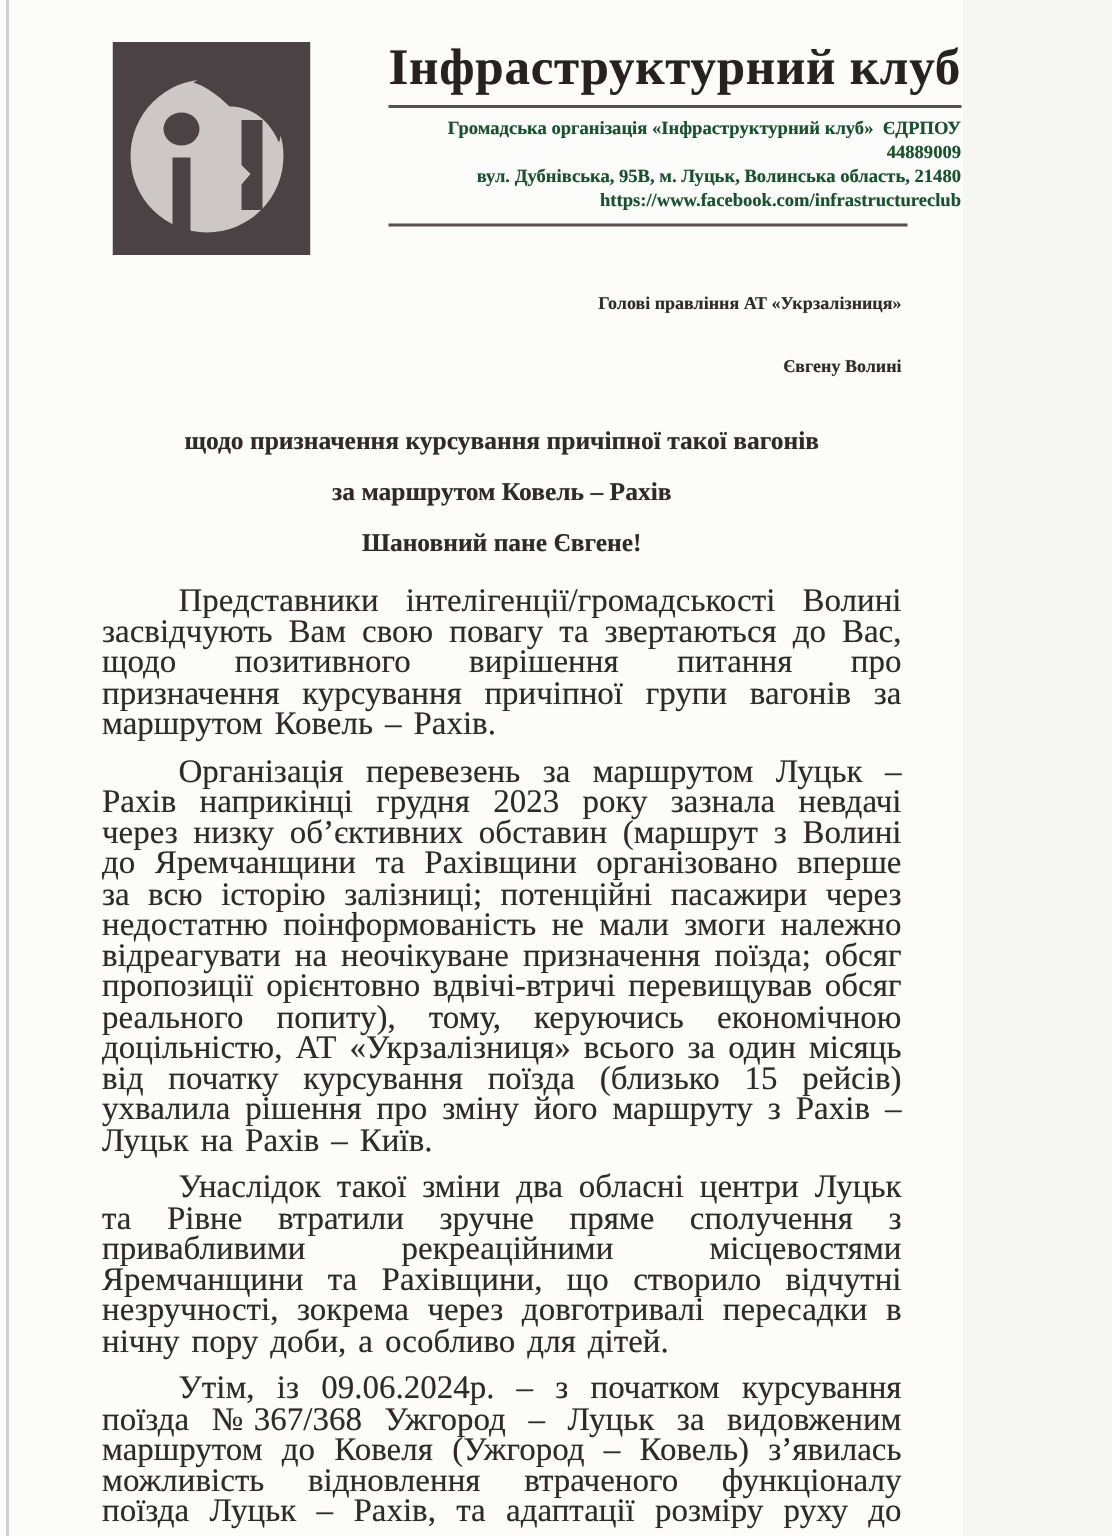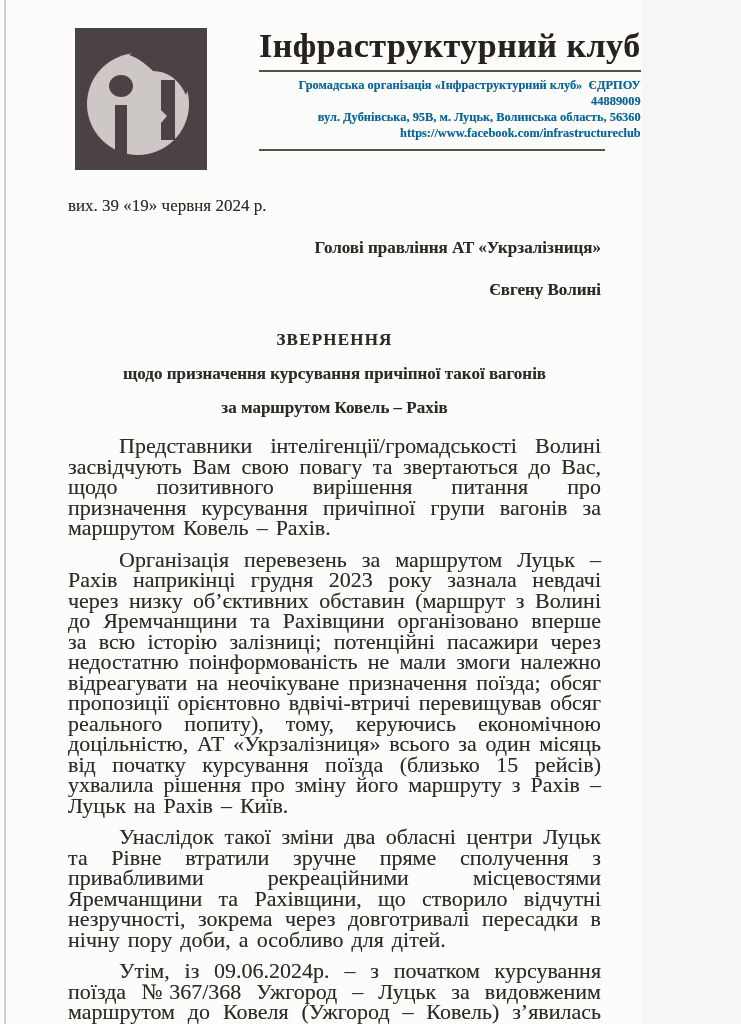--- a/index.html
+++ b/index.html
@@ -16,26 +16,26 @@
     background:linear-gradient(to right,#ebebea 0%,#ccd0d2 30%,#dfe1e1 48%,#f2f2f1 72%,#f6f6f5 100%); }
 
   
   header { display:flex; padding:28px 41px 0 75px; }
   .logo { width:132px; height:142px; flex:0 0 auto; }
   .logo svg { display:block; width:132px; height:142px; }
   .head-right { flex:1; margin-left:52px; text-align:right; }
   .org-title { font-size:34px; font-weight:700; letter-spacing:.5px; line-height:1.08; white-space:nowrap; color:#272220; }
   .rule { height:0; border-top:2px solid #57524e; margin-top:5px; }
   .rule.bottom { margin-top:8px; width:calc(100% - 36px); }
-  .org-lines { margin-top:5px; font-size:12.4px; font-weight:700; line-height:16px; color:#0369a1; }
+  .org-lines { margin-top:5px; font-size:12.4px; font-weight:700; line-height:16px; color:#14532d; }
 
   
   main { padding:0 41px 0 68px; }
   .ref { display:block; margin-top:26px; font-size:17px; }
-  .recipient { margin-top:22px; text-align:right; font-weight:700; font-size:17px; line-height:20px; }
+  .recipient { margin-top:22px; text-align:right; font-weight:700; font-size:12px; line-height:20px; }
   .recipient-line + .recipient-line { margin-top:22px; }
   .subject { margin-top:30px; text-align:center; font-weight:700; font-size:17px; line-height:20px; }
   .subject > div + div { margin-top:14px; }
   .subject-heading { letter-spacing:1.2px; }
   p.body-par { margin:11px 0 0; text-align:justify; text-indent:51px;
     font-size:22px; line-height:20.5px; word-spacing:2.5px; }
   p.body-par.first { margin-top:18px; }
 </style>
 </head>
 <body>
@@ -53,39 +53,38 @@
         <ellipse cx="46" cy="58" rx="12" ry="11" fill="#4a4244"></ellipse>
         <rect x="40" y="77" width="12" height="55" fill="#4a4244"></rect>
         <path d="M 86 52 L 100 52 L 100 112 L 86 112 L 86 95 L 92 88 L 86 82 Z" fill="#4a4244"></path>
       </svg>
     </div>
     <div class="head-right">
       <div class="org-title">Інфраструктурний клуб</div>
       <div class="rule top"></div>
       <div class="org-lines">
         <div>Громадська організація «Інфраструктурний клуб»&nbsp; ЄДРПОУ 44889009</div>
-        <div>вул. Дубнівська, 95В, м. Луцьк, Волинська область, 56360</div>
+        <div>вул. Дубнівська, 95В, м. Луцьк, Волинська область, 21480</div>
         <div>https://www.facebook.com/infrastructureclub</div>
       </div>
       <div class="rule bottom"></div>
     </div>
   </header>
 
   <main>
-    <span class="ref">вих. 39 «19» червня 2024 р.</span>
 
     <div class="recipient">
       <div class="recipient-line">Голові правління АТ «Укрзалізниця»</div>
       <div class="recipient-line">Євгену Волині</div>
     </div>
 
     <div class="subject">
-      <div class="subject-heading">ЗВЕРНЕННЯ</div>
       <div>щодо призначення курсування причіпної такої вагонів</div>
       <div>за маршрутом Ковель – Рахів</div>
+      <div>Шановний пане Євгене!</div>
     </div>
 
     <p class="body-par first">Представники інтелігенції/громадськості Волині засвідчують Вам свою повагу та звертаються до Вас, щодо позитивного вирішення питання про призначення курсування причіпної групи вагонів за маршрутом Ковель – Рахів.</p>
     <p class="body-par">Організація перевезень за маршрутом Луцьк – Рахів наприкінці грудня 2023 року зазнала невдачі через низку об’єктивних обставин (маршрут з Волині до Яремчанщини та Рахівщини організовано вперше за всю історію залізниці; потенційні пасажири через недостатню поінформованість не мали змоги належно відреагувати на неочікуване призначення поїзда; обсяг пропозиції орієнтовно вдвічі-втричі перевищував обсяг реального попиту), тому, керуючись економічною доцільністю, АТ «Укрзалізниця» всього за один місяць від початку курсування поїзда (близько 15 рейсів) ухвалила рішення про зміну його маршруту з Рахів – Луцьк на Рахів – Київ.</p>
     <p class="body-par">Унаслідок такої зміни два обласні центри Луцьк та Рівне втратили зручне пряме сполучення з привабливими рекреаційними місцевостями Яремчанщини та Рахівщини, що створило відчутні незручності, зокрема через довготривалі пересадки в нічну пору доби, а особливо для дітей.</p>
     <p class="body-par">Утім, із 09.06.2024р. – з початком курсування поїзда №367/368 Ужгород – Луцьк за видовженим маршрутом до Ковеля (Ужгород – Ковель) з’явилась можливість відновлення втраченого функціоналу поїзда Луцьк – Рахів, та адаптації розміру руху до наявного попиту.</p>
   </main>
 </div>
 
 </body></html>

